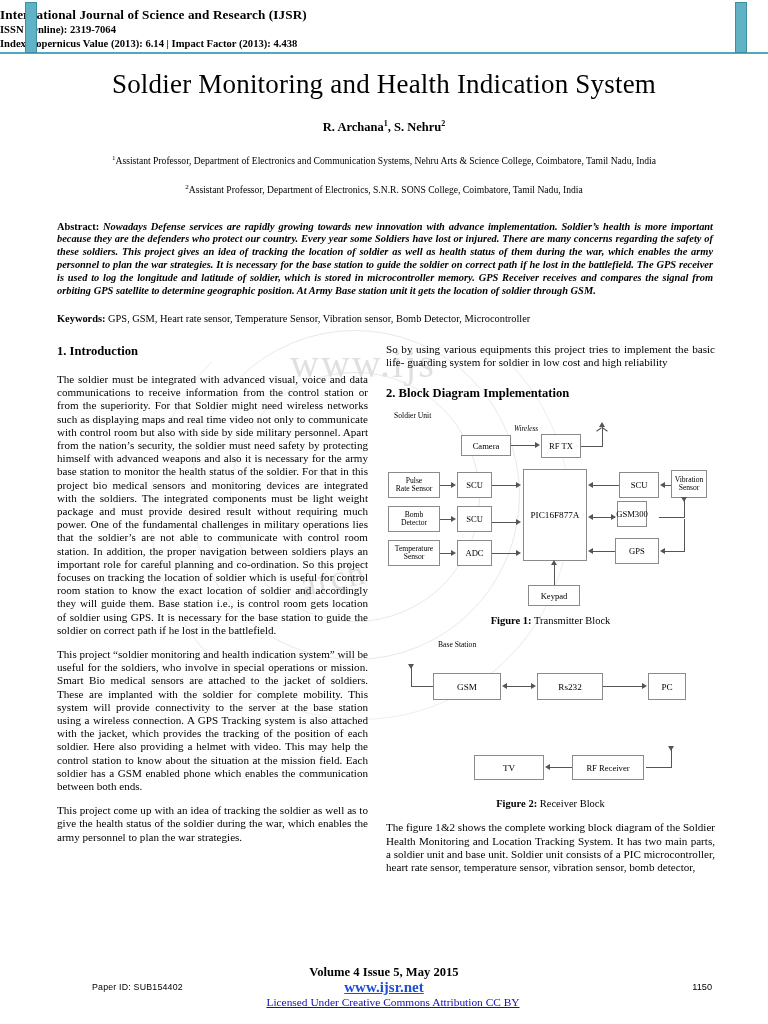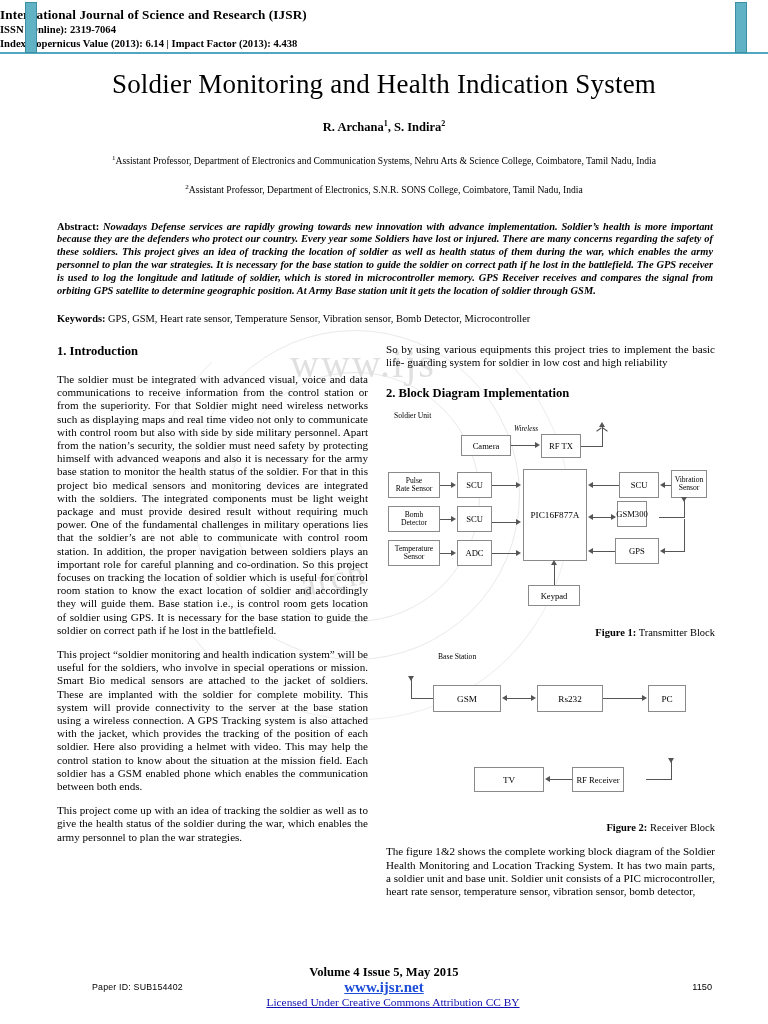--- a/index.html
+++ b/index.html
@@ -185,23 +185,23 @@
     font-size: 11.1px;
     line-height: 13.2px;
     text-align: justify;
     margin-bottom: 11px;
   }
   p.body:last-child { margin-bottom: 0; }
 
   
   .figure { position: relative; margin-top: 2px; }
   .fig-caption {
-    text-align: right;
+    text-align: center;
     font-size: 10.5px;
-    margin-top: 20px;
+    margin-top: 8px;
   }
   .fig-caption b { font-weight: bold; }
 
   .diagram { position: relative; width: 329px; }
   .fig1 { height: 198px; }
   .fig2 { height: 150px; }
 
   .blk {
     position: absolute;
     border: 1px solid #8a8a8a;
@@ -300,21 +300,21 @@
     <div class="issn">ISSN (Online): 2319-7064</div>
     <div class="indexline">Index Copernicus Value (2013): 6.14 | Impact Factor (2013): 4.438</div>
   </div>
   <div class="hdr-rule"></div>
   <div class="hdr-bar hdr-bar-left"></div>
   <div class="hdr-bar hdr-bar-right"></div>
 
   <h1 class="paper-title">Soldier Monitoring and Health Indication System</h1>
 
   <div class="authors">
-    <span>R. Archana</span><sup>1</sup>, <span>S. Indira</span><sup>2</sup>
+    <span>R. Archana</span><sup>1</sup>, <span>S. Nehru</span><sup>2</sup>
   </div>
 
   <div class="affil affil-1"><sup>1</sup><span>Assistant Professor, Department of Electronics and Communication Systems, Nehru Arts &amp; Science College, Coimbatore, Tamil Nadu, India</span></div>
   <div class="affil affil-2"><sup>2</sup><span>Assistant Professor, Department of Electronics, S.N.R. SONS College, Coimbatore, Tamil Nadu, India</span></div>
 
   <div class="abstract"><span class="lbl">Abstract:</span><span> Nowadays Defense services are rapidly growing towards new innovation with advance implementation. Soldier’s health is more important because they are the defenders who protect our country. Every year some Soldiers have lost or injured. There are many concerns regarding the safety of these soldiers. This project gives an idea of tracking the location of soldier as well as health status of them during the war, which enables the army personnel to plan the war strategies. It is necessary for the base station to guide the soldier on correct path if he lost in the battlefield. The GPS receiver is used to log the longitude and latitude of soldier, which is stored in microcontroller memory. GPS Receiver receives and compares the signal from orbiting GPS satellite to determine geographic position. At Army Base station unit it gets the location of soldier through GSM.</span></div>
 
   <div class="keywords"><span class="lbl">Keywords:</span><span> GPS, GSM, Heart rate sensor, Temperature Sensor, Vibration sensor, Bomb Detector, Microcontroller</span></div>
 
   <div class="columns">
@@ -428,21 +428,21 @@
 
           <div class="blk big" style="left:151px; top:33px; width:66px; height:27px;">Rs232</div>
 
           <div class="ln-h" style="left:217px; top:46px; width:40px;"></div>
           <div class="ar-r" style="left:256px; top:43px;"></div>
           <div class="blk big" style="left:262px; top:33px; width:38px; height:27px;font-family:Liberation Serif, serif;">PC</div>
 
           <div class="blk big" style="left:88px; top:115px; width:70px; height:25px;">TV</div>
           <div class="ar-l" style="left:159px; top:124px;"></div>
           <div class="ln-h" style="left:163px; top:127px; width:23px;"></div>
-          <div class="blk med" style="left:186px; top:115px; width:52px; height:25px;">RF Receiver</div>
+          <div class="blk med" style="left:186px; top:115px; width:72px; height:25px;">RF Receiver</div>
           <div class="ln-h" style="left:260px; top:127px; width:26px;"></div>
           <div class="ln-v" style="left:285px; top:106px; height:22px;"></div>
           <div class="ar-d" style="left:282px; top:106px;"></div>
 
         </div>
         <div class="fig-caption"><b>Figure 2:</b><span> Receiver Block</span></div>
       </div>
 
       <p class="body" style="margin-top:12px;">The figure 1&amp;2 shows the complete working block diagram of the Soldier Health Monitoring and Location Tracking System. It has two main parts, a soldier unit and base unit. Soldier unit consists of a PIC microcontroller, heart rate sensor, temperature sensor, vibration sensor, bomb detector,</p>
     </div>

